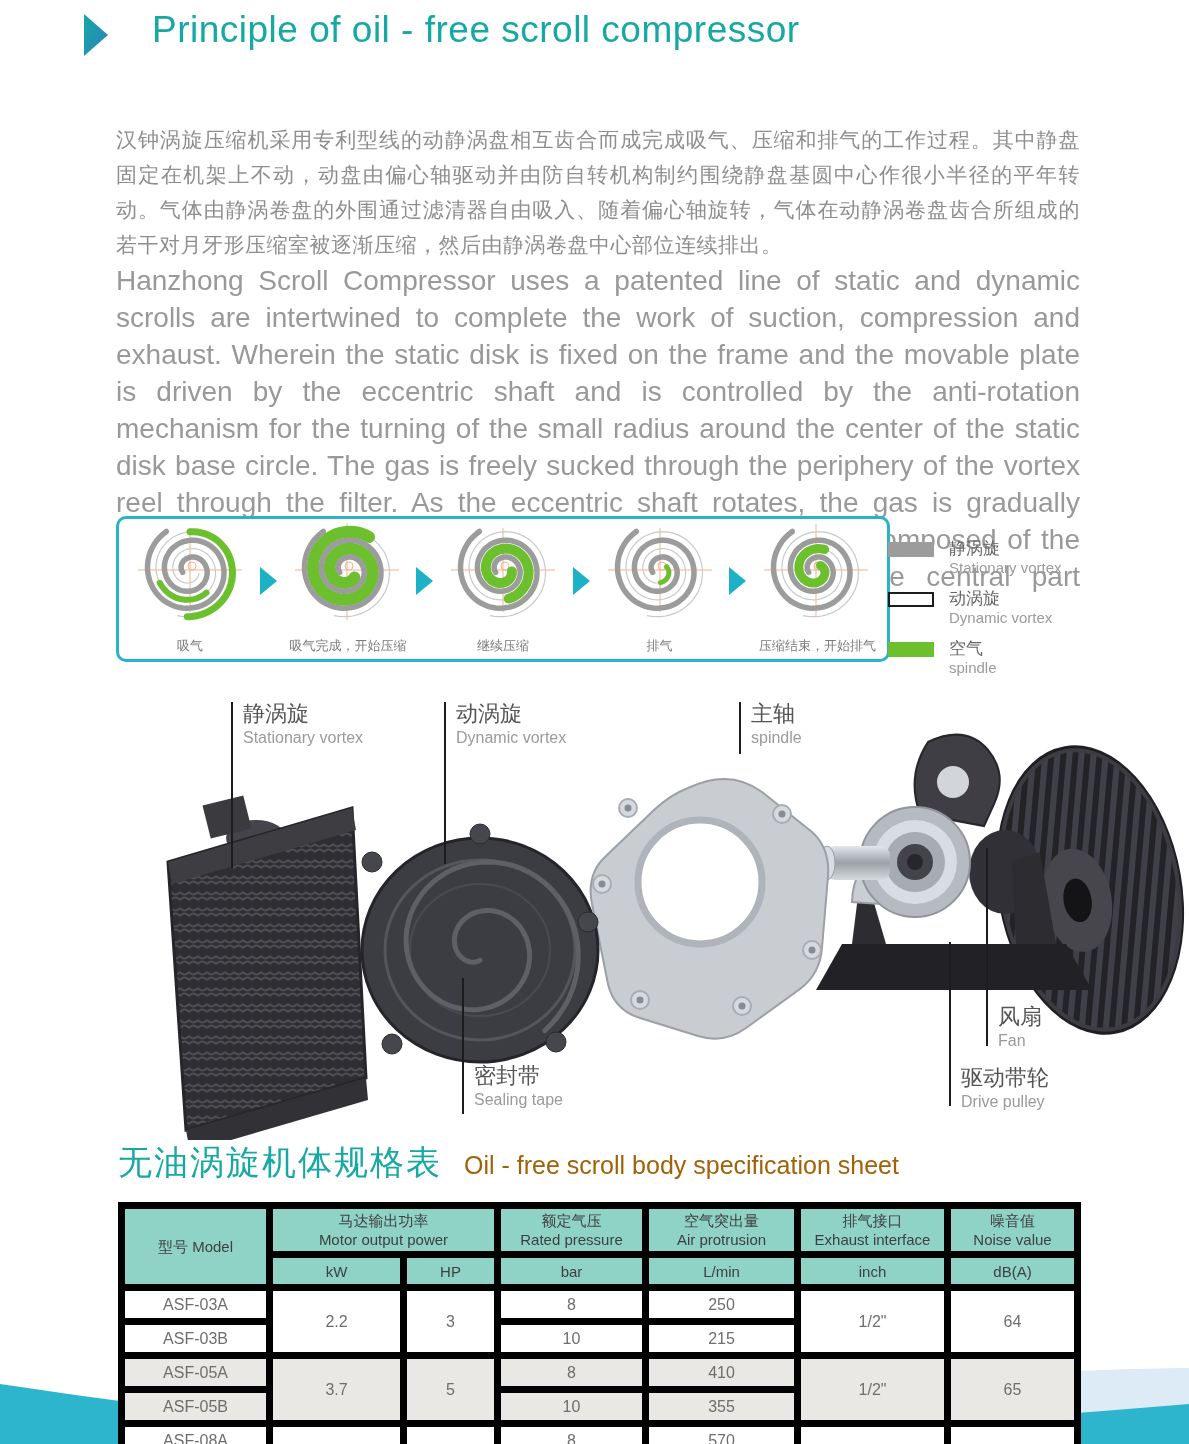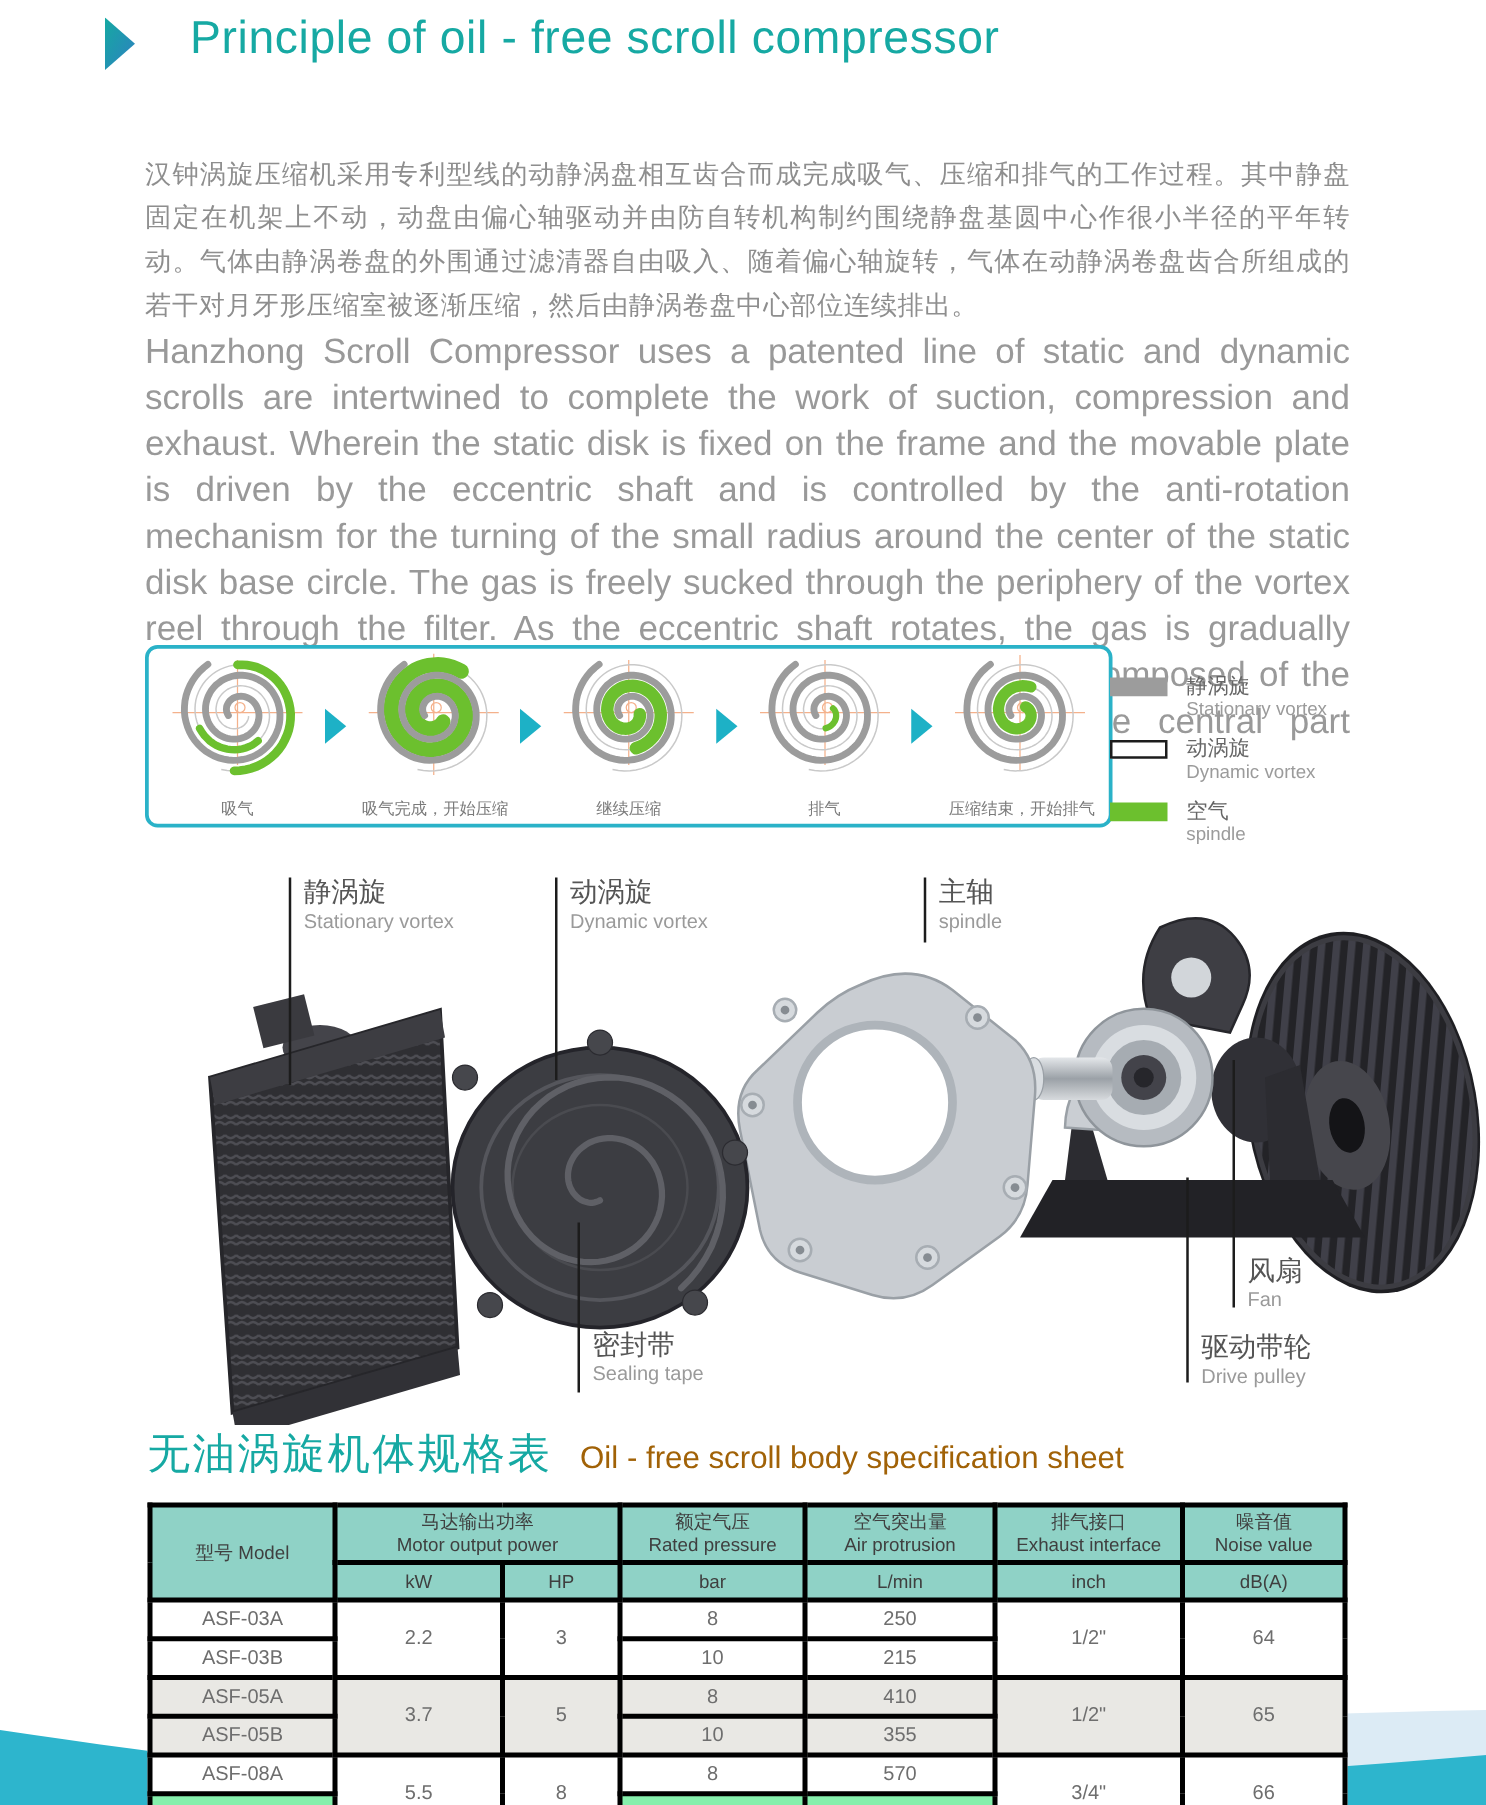--- a/index.html
+++ b/index.html
@@ -37,21 +37,21 @@
   .lead{position:absolute;width:2px;background:#1c1c1c;}
   .plabel{position:absolute;}
   .plabel .cn{font-size:22px;color:#555;line-height:27px;}
   .plabel .en{font-size:16px;color:#9a9a9a;line-height:21px;}
   
   .spec-title{position:absolute;left:118px;top:1140px;display:flex;align-items:baseline;}
   .spec-title .cn{font-size:34px;color:#16a9a3;letter-spacing:2px;}
   .spec-title .en{font-size:25px;color:#a16207;margin-left:22px;}
   table.spec{position:absolute;left:118px;top:1202px;width:956px;border-collapse:collapse;
              background:#fff;z-index:3;table-layout:fixed;border:2px solid #4f4f4f;}
-  table.spec th,table.spec td{border:4px solid #000000;text-align:center;vertical-align:middle;
+  table.spec th,table.spec td{border:7px solid #000000;text-align:center;vertical-align:middle;
              padding:0;color:#6e6e6e;font-weight:400;}
   table.spec thead th{background:#8fd2c6;color:#3f3f3f;font-size:15px;line-height:19px;}
   tr.hdr1 th{height:42px;}
   tr.hdr2 th{height:26px;}
   tr.body-row td{height:27px;font-size:16px;}
   tr.bg-white td{background:#ffffff;}
   tr.bg-grey td{background:#e9e8e4;}
   tr.bg-pale td{background:#86efac;}
   
   .waves{position:absolute;left:0;bottom:0;width:1189px;height:120px;z-index:1;}

